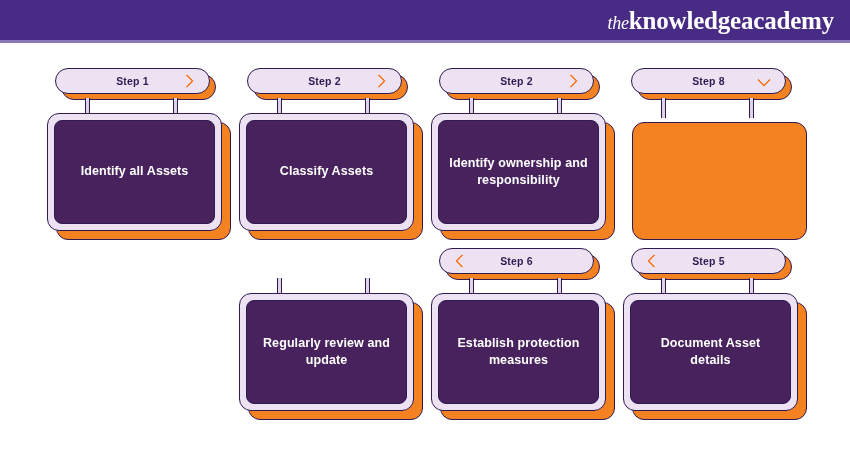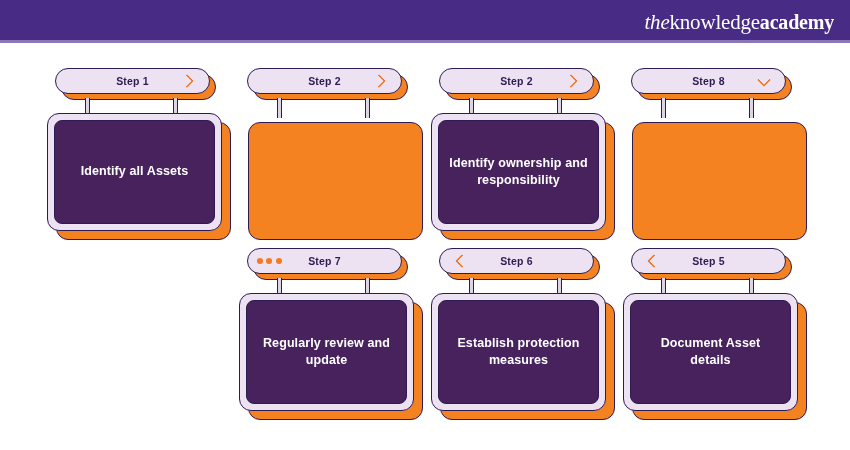--- a/index.html
+++ b/index.html
@@ -40,31 +40,31 @@
     height: 30px;
     line-height: 30px;
     color: #ffffff;
     white-space: nowrap;
     font-family: "Liberation Serif", serif;
     font-size: 24px;
     letter-spacing: -0.2px;
   }
   .logo .l-the {
     font-style: italic;
-    font-size: 21px;
+    font-size: 18px;
     font-weight: normal;
   }
   .logo .l-knowledge {
-    font-weight: normal;
-    font-size: 21px;
+    font-weight: bold;
+    font-size: 25px;
     text-align: center;
   }
   .logo .l-academy {
     font-weight: bold;
-    font-size: 20px;
+    font-size: 25px;
   }
 
   
   .canvas {
     position: absolute;
     left: 0;
     top: 43px;
     width: 850px;
     height: 407px;
   }
@@ -269,20 +269,25 @@
             <span class="chev r"></span>
           </span>
         </div>
       </div>
       <div class="legs">
         <div class="leg a"></div>
         <div class="leg b"></div>
       </div>
       <div class="card-wrap">
         <div class="card-shadow"></div>
+        <div class="card-frame">
+          <div class="card-inner">
+            <span class="card-text">Classify Assets</span>
+          </div>
+        </div>
       </div>
     </div>
     <div class="step-group" style="left: 431px; top: 25px;">
       <div class="pill-wrap">
         <div class="pill-shadow"></div>
         <div class="pill">
           <span class="pill-label">Step 2</span>
           <span class="pill-icon right">
             <span class="chev r"></span>
           </span>
@@ -313,33 +318,20 @@
       </div>
       <div class="legs">
         <div class="leg a"></div>
         <div class="leg b"></div>
       </div>
       <div class="card-wrap">
         <div class="card-shadow"></div>
       </div>
     </div>
     <div class="step-group" style="left: 239px; top: 205px;">
-      <div class="pill-wrap">
-        <div class="pill-shadow"></div>
-        <div class="pill">
-          <span class="pill-label">Step 7</span>
-          <span class="pill-icon left">
-            <span class="dots">
-              <i></i>
-              <i></i>
-              <i></i>
-            </span>
-          </span>
-        </div>
-      </div>
       <div class="legs">
         <div class="leg a"></div>
         <div class="leg b"></div>
       </div>
       <div class="card-wrap">
         <div class="card-shadow"></div>
         <div class="card-frame">
           <div class="card-inner">
             <span class="card-text">Regularly review and update</span>
           </div>

